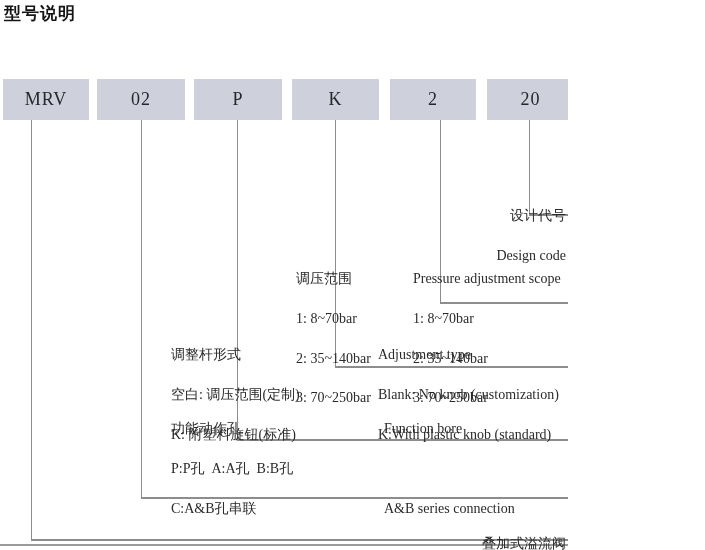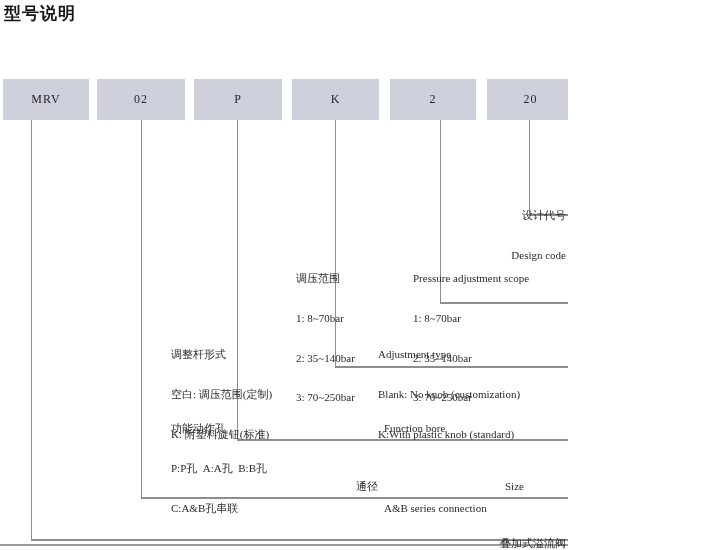--- a/index.html
+++ b/index.html
@@ -15,21 +15,21 @@
   .page-title{
     position:absolute;top:2px;left:4px;
     font-size:17px;font-weight:bold;color:#151515;
     letter-spacing:1px;
   }
   
   .mbox{
     position:absolute;top:79px;height:41px;
     background:#ced1dc;
     display:flex;align-items:center;justify-content:center;
-    font-size:12px;color:#26262b;letter-spacing:1px;
+    font-size:18px;color:#26262b;letter-spacing:1px;
   }
   #box-mrv{left:3px;width:86px;}
   #box-02{left:97px;width:88px;}
   #box-p{left:194px;width:88px;}
   #box-k{left:292px;width:87px;}
   #box-2{left:390px;width:86px;}
   #box-20{left:487px;width:87px;}
   
   .vline{position:absolute;top:120px;width:1px;background:#8d8d8d;}
   #v-mrv{left:31px;height:420px;}
@@ -42,21 +42,21 @@
   #h-20{top:214px;left:529px;width:175px;}
   #h-2{top:302px;left:440px;width:264px;}
   #h-k{top:366px;left:335px;width:369px;}
   #h-p{top:439px;left:237px;width:467px;}
   #h-02{top:497px;left:141px;width:563px;}
   #h-mrv{top:539px;left:31px;width:673px;}
   #page-bottom{top:544px;left:0;width:705px;height:1.5px;background:#9b9b9b;}
   
   .block{
     position:absolute;right:2px;
-    font-size:11px;line-height:13.2px;
+    font-size:14px;line-height:13.2px;
     white-space:pre;color:#2a2a2a;
   }
   .block .row{display:flex;justify-content:flex-end;}
   .block .cn{flex:1 1 auto;text-align:left;}
   .block .en{flex:0 0 auto;text-align:left;}
   #blk-design{top:183px;width:210px;text-align:right;}
   #blk-pressure{top:246px;width:270px;}
   #blk-pressure .en{width:153px;}
   #blk-adjust{top:322px;width:395px;}
   #blk-adjust .en{width:188px;}
@@ -154,24 +154,20 @@
     <div class="row">
       <span class="cn">P:P孔  A:A孔  B:B孔</span>
     </div>
     <div class="row">
       <span class="cn">C:A&amp;B孔串联</span>
       <span class="en">A&amp;B series connection</span>
     </div>
   </div>
 
   <div class="block" id="blk-size">
-    <div class="row">
-      <span class="cn">通径</span>
-      <span class="en">Size</span>
-    </div>
     
   </div>
 
   <div class="block" id="blk-footer">
     <div>叠加式溢流阀</div>
     
   </div>
 
 </div>
 

